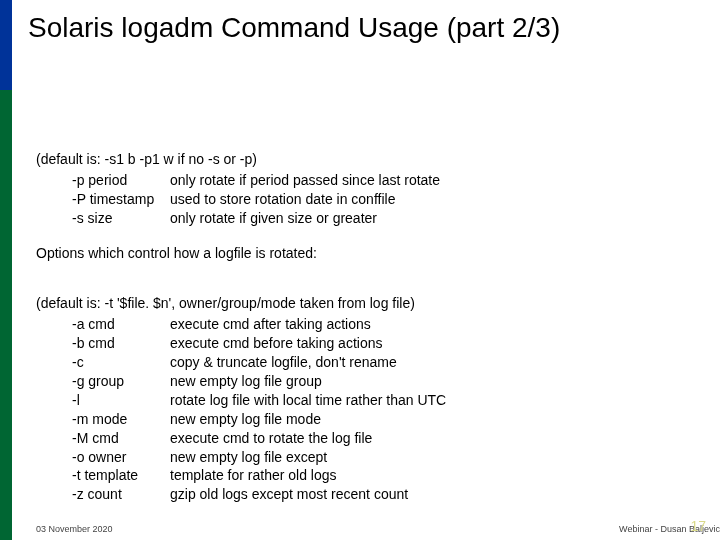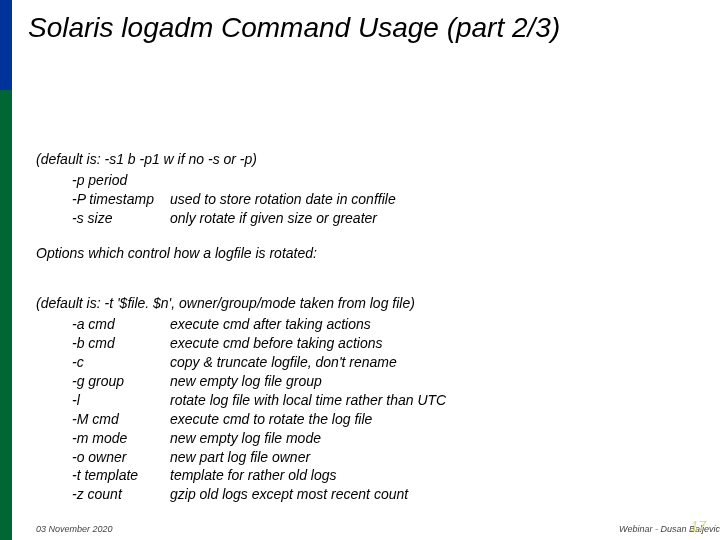--- a/index.html
+++ b/index.html
@@ -1,17 +1,17 @@
 <!DOCTYPE html>
 <html><head>
 <meta charset="utf-8">
 <style>
   * { margin: 0; padding: 0; box-sizing: border-box; }
   html, body { width: 720px; height: 540px; background: #fff; font-family: Arial, Helvetica, sans-serif; overflow: hidden; }
-  .slide { position: relative; width: 720px; height: 540px; font-style: italic; }
+  .slide { position: relative; width: 720px; height: 540px; }
   .accent-top { position: absolute; top: 0; left: 0; width: 12px; height: 90px; background: #003399; }
   .accent-bottom { position: absolute; top: 90px; left: 0; width: 12px; height: 450px; background: #006633; }
   .title { position: absolute; top: 12px; left: 28px; right: 20px; font-size: 28px; font-weight: 400; color: #000; line-height: 1.15; }
   .body { position: absolute; top: 118px; left: 36px; right: 20px; font-size: 14px; color: #000; line-height: 1.35; }
   .section-heading { margin-bottom: 0; }
   .section-default { margin-bottom: 2px; margin-top: 32px; }
   .opt-row { display: flex; padding-left: 36px; }
   .opt-flag { width: 98px; flex-shrink: 0; }
   .opt-desc { flex: 1; }
   .gap { height: 16px; }
@@ -27,20 +27,21 @@
   <div class="accent-top"></div>
   <div class="accent-bottom"></div>
 
   <h1 class="title">Solaris logadm Command Usage (part 2/3)</h1>
 
   <div class="body">
     <div class="section-default">(default is: -s1 b -p1 w if no -s or -p)</div>
     <div id="section1-opts">
         <div class="opt-row">
           <div class="opt-flag">-p period</div>
+          <div class="opt-desc">only rotate if period passed since last rotate</div>
         </div>
         <div class="opt-row">
           <div class="opt-flag">-P timestamp</div>
           <div class="opt-desc">used to store rotation date in conffile</div>
         </div>
         <div class="opt-row">
           <div class="opt-flag">-s size</div>
           <div class="opt-desc">only rotate if given size or greater</div>
         </div>
       </div>
@@ -64,30 +65,30 @@
         </div>
         <div class="opt-row">
           <div class="opt-flag">-g group</div>
           <div class="opt-desc">new empty log file group</div>
         </div>
         <div class="opt-row">
           <div class="opt-flag">-l</div>
           <div class="opt-desc">rotate log file with local time rather than UTC</div>
         </div>
         <div class="opt-row">
+          <div class="opt-flag">-m mode</div>
+          <div class="opt-desc">new empty log file mode</div>
+        </div>
+        <div class="opt-row">
           <div class="opt-flag">-M cmd</div>
           <div class="opt-desc">execute cmd to rotate the log file</div>
         </div>
         <div class="opt-row">
-          <div class="opt-flag">-m mode</div>
-          <div class="opt-desc">new empty log file mode</div>
-        </div>
-        <div class="opt-row">
           <div class="opt-flag">-o owner</div>
-          <div class="opt-desc">new part log file owner</div>
+          <div class="opt-desc">new empty log file except</div>
         </div>
         <div class="opt-row">
           <div class="opt-flag">-t template</div>
           <div class="opt-desc">template for rather old logs</div>
         </div>
         <div class="opt-row">
           <div class="opt-flag">-z count</div>
           <div class="opt-desc">gzip old logs except most recent count</div>
         </div>
       </div>

